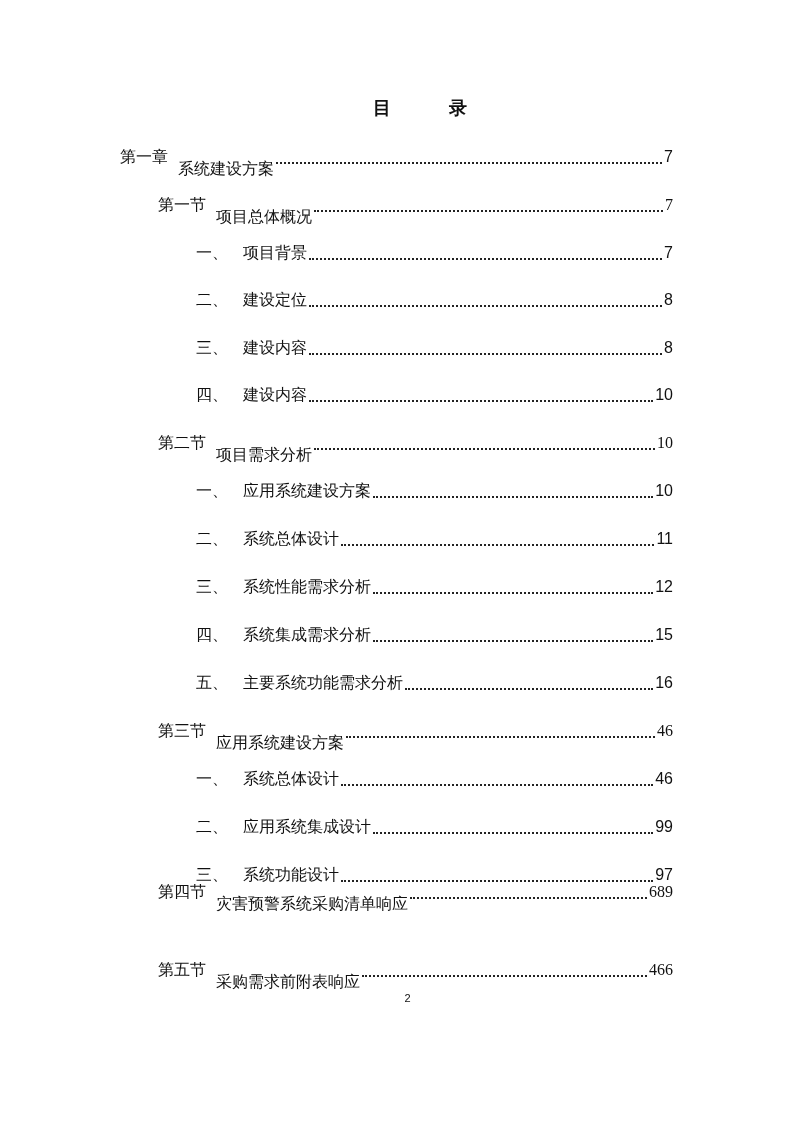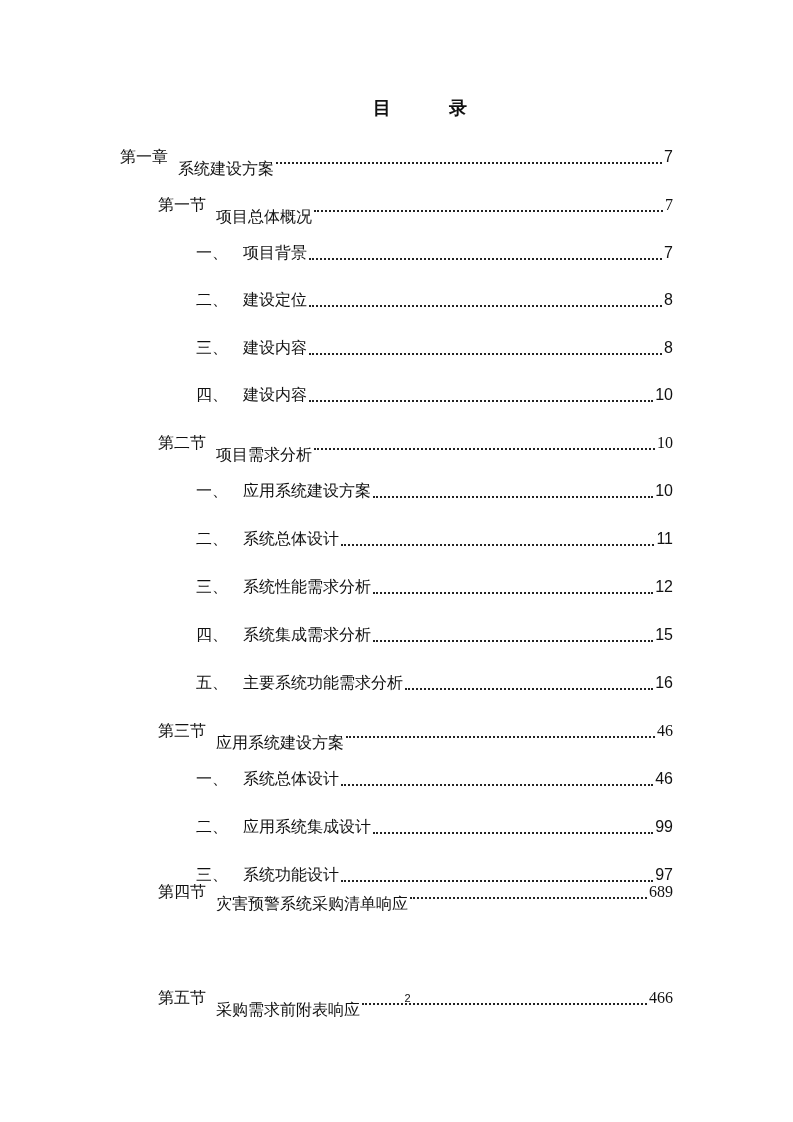--- a/index.html
+++ b/index.html
@@ -205,21 +205,21 @@
     <span class="toc-page">97</span>
   </div>
 
   <div class="toc-row level-2" style="top:735px">
     <span class="toc-prefix">第四节</span>
     <span class="toc-label">灾害预警系统采购清单响应</span>
     <span class="toc-leader"></span>
     <span class="toc-page">689</span>
   </div>
 
-  <div class="toc-row level-2" style="top:841px">
+  <div class="toc-row level-2" style="top:813px">
     <span class="toc-prefix">第五节</span>
     <span class="toc-label">采购需求前附表响应</span>
     <span class="toc-leader"></span>
     <span class="toc-page">466</span>
   </div>
 </div>
 
 <div class="page-footer">2</div>
 
 </body></html>

